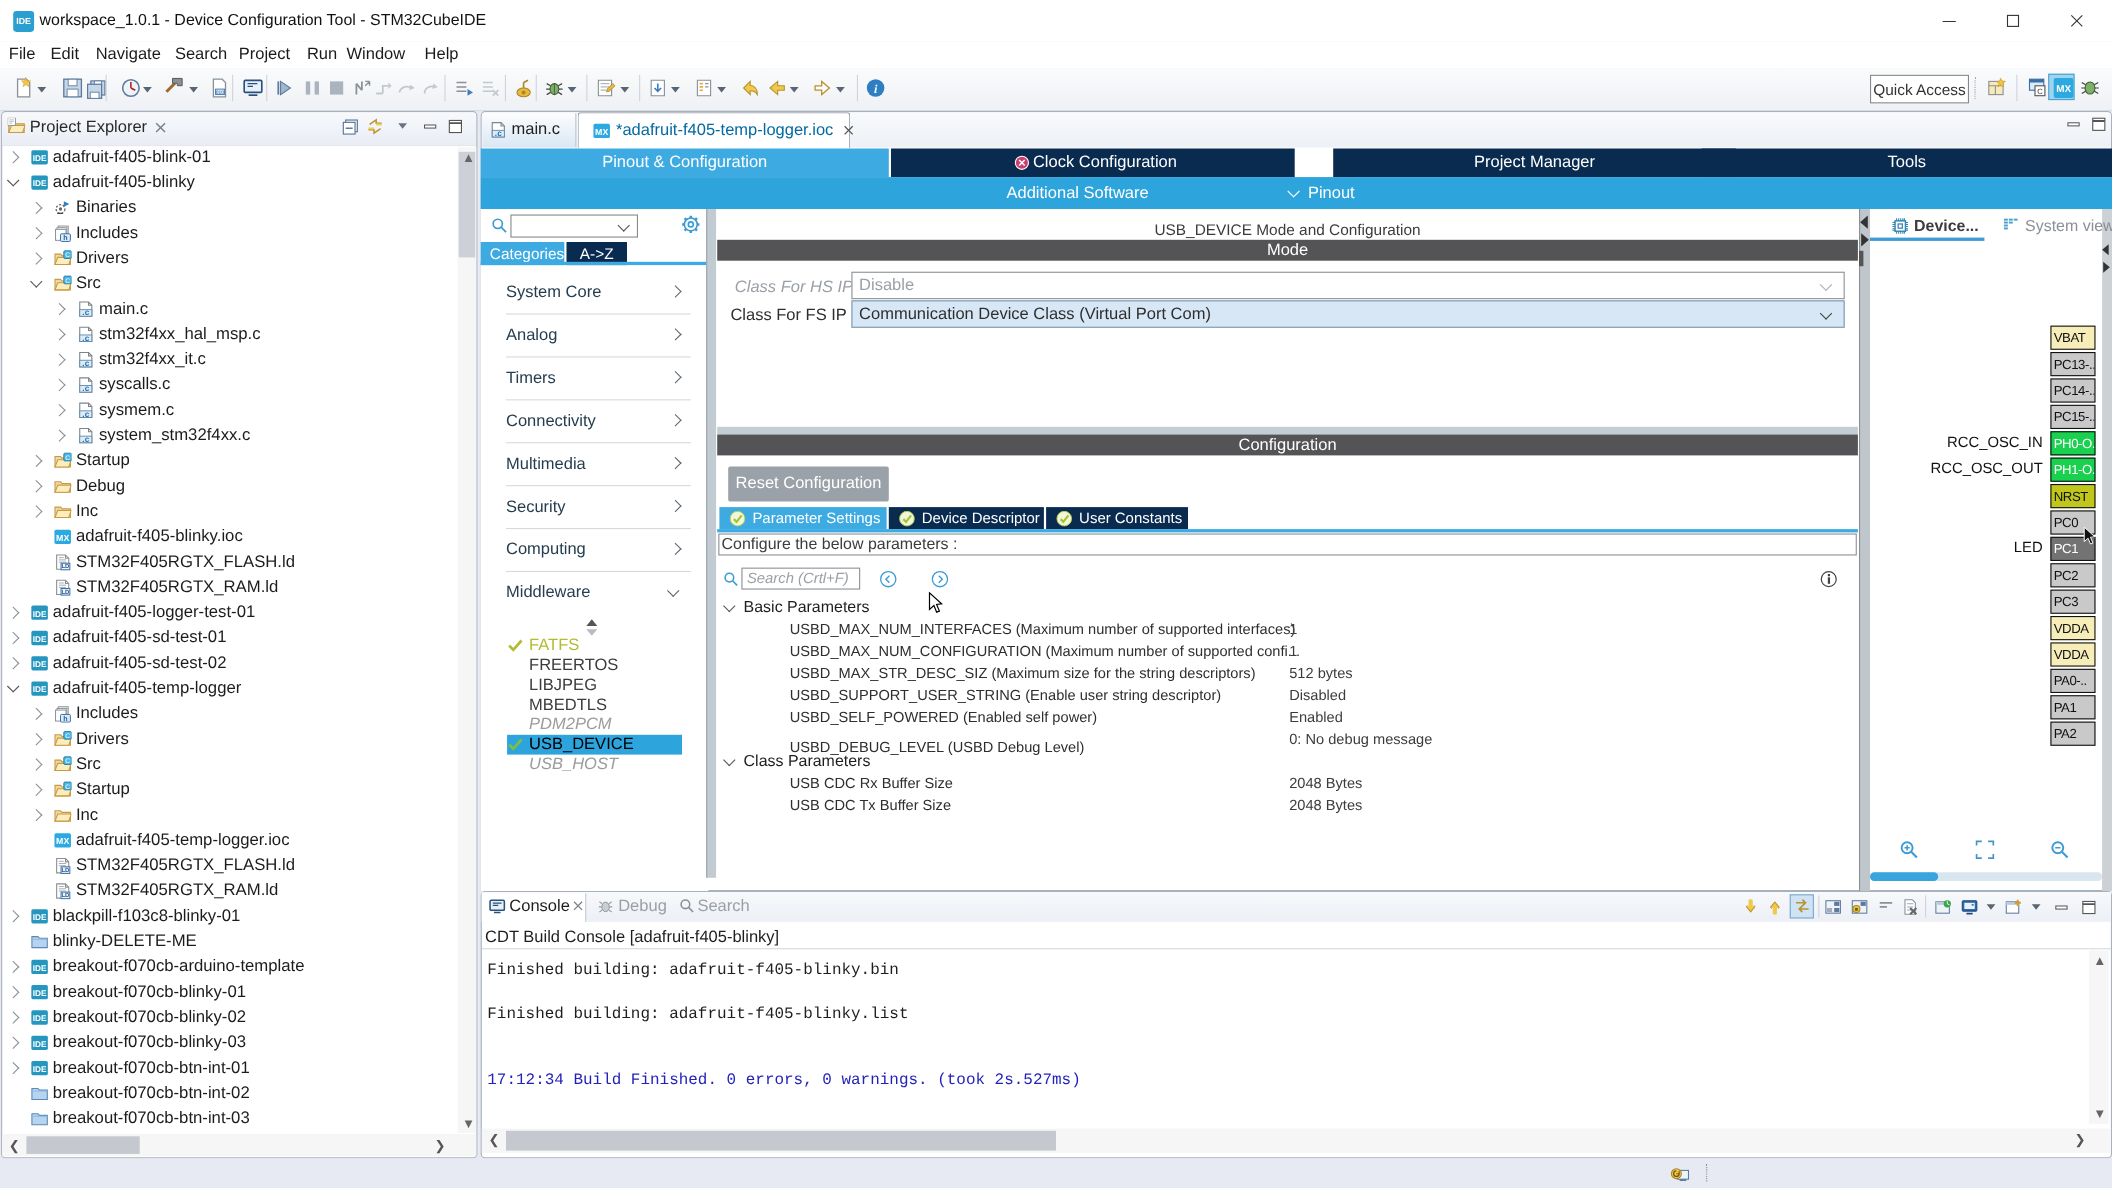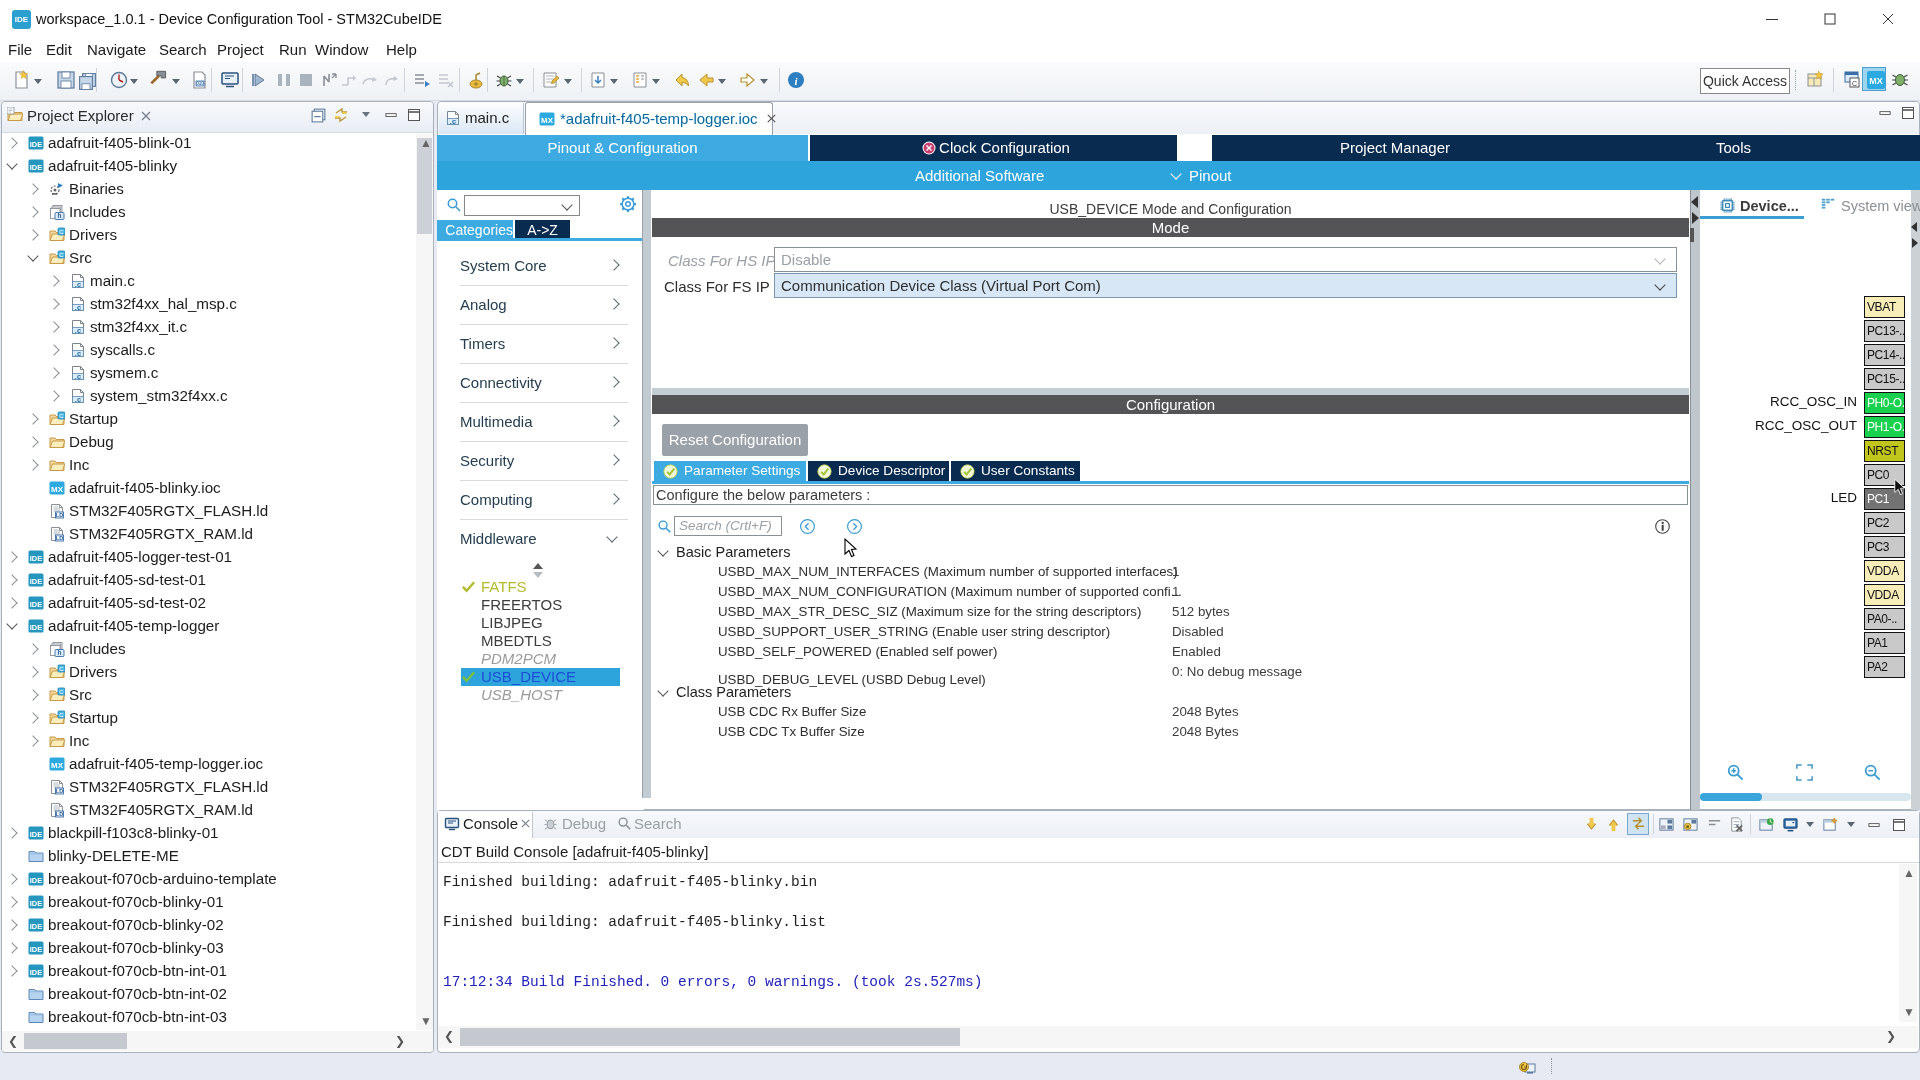--- a/index.html
+++ b/index.html
@@ -741,21 +741,21 @@
 <div style="position:absolute;left:533px;top:572px;width:0;height:0;border-left:5px solid transparent;border-right:5px solid transparent;border-top:6px solid #b6bcc2;"></div>
 <div class="mwitem" style="left:481px;top:578px;color:#b3bc2e;">FATFS</div>
 <svg style="position:absolute;left:461px;top:579px" width="15" height="15" viewBox="0 0 16 16">
     <use href="#i-check" stroke="#b3bc2e"></use>
   </svg>
 <div class="mwitem" style="left:481px;top:596px;color:#3c3c3c;">FREERTOS</div>
 <div class="mwitem" style="left:481px;top:614px;color:#3c3c3c;">LIBJPEG</div>
 <div class="mwitem" style="left:481px;top:632px;color:#3c3c3c;">MBEDTLS</div>
 <div class="mwitem" style="left:481px;top:650px;color:#9b9b9b;font-style:italic;">PDM2PCM</div>
 <div style="position:absolute;left:461px;top:668px;width:159px;height:18px;background:#2ea4dc;"></div>
-<div class="mwitem" style="left:481px;top:668px;color:#1d4ed8;">USB_DEVICE</div>
+<div class="mwitem" style="left:481px;top:668px;color:#000000;">USB_DEVICE</div>
 <svg style="position:absolute;left:461px;top:669px" width="15" height="15" viewBox="0 0 16 16">
     <use href="#i-check" stroke="#7ac143"></use>
   </svg>
 <div class="mwitem" style="left:481px;top:686px;color:#9b9b9b;font-style:italic;">USB_HOST</div>
 <div style="position:absolute;left:642px;top:190px;width:9px;height:608px;background:#c2cbd1;border-left:1px solid #9aa3ab;"></div>
 <div id="mainpanel"></div>
 <div style="position:absolute;left:652px;top:201px;width:1037px;height:16px;color:#3c3c3c;text-align:center;font-size:14px;">USB_DEVICE Mode and Configuration</div>
 <div class="darkbar" style="left:652px;top:218px;width:1037px;height:19px;line-height:19px;">Mode</div>
 <div style="position:absolute;left:668px;top:252px;font-size:15px;color:#9aa0a6;font-style:italic;">Class For HS IP</div>
 <div style="position:absolute;left:774px;top:247px;width:903px;height:25px;border:1px solid #8a9096;background:#fff;color:#9aa0a6;font-size:15px;line-height:23px;padding-left:6px;">Disable<div class="chev chd" style="right:12px;top:7px;border-color:#b0b6bc;position:absolute"></div></div>

